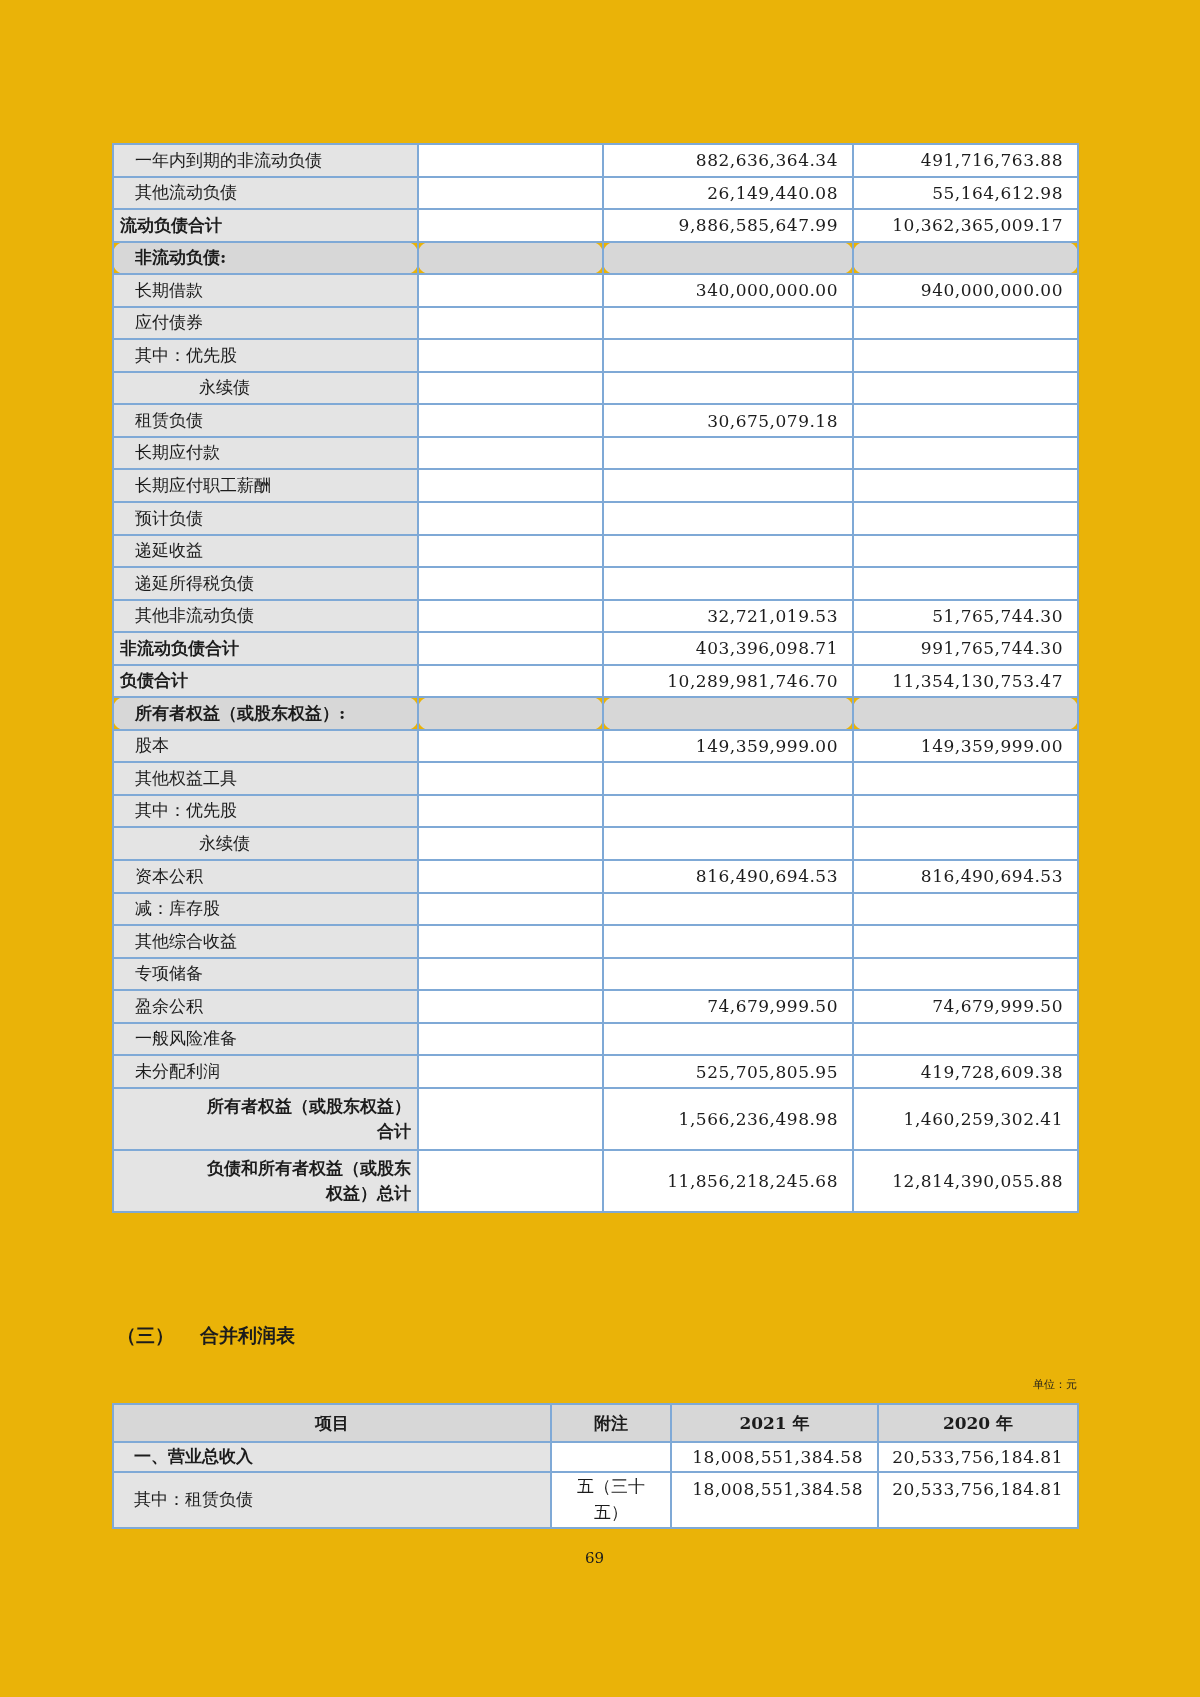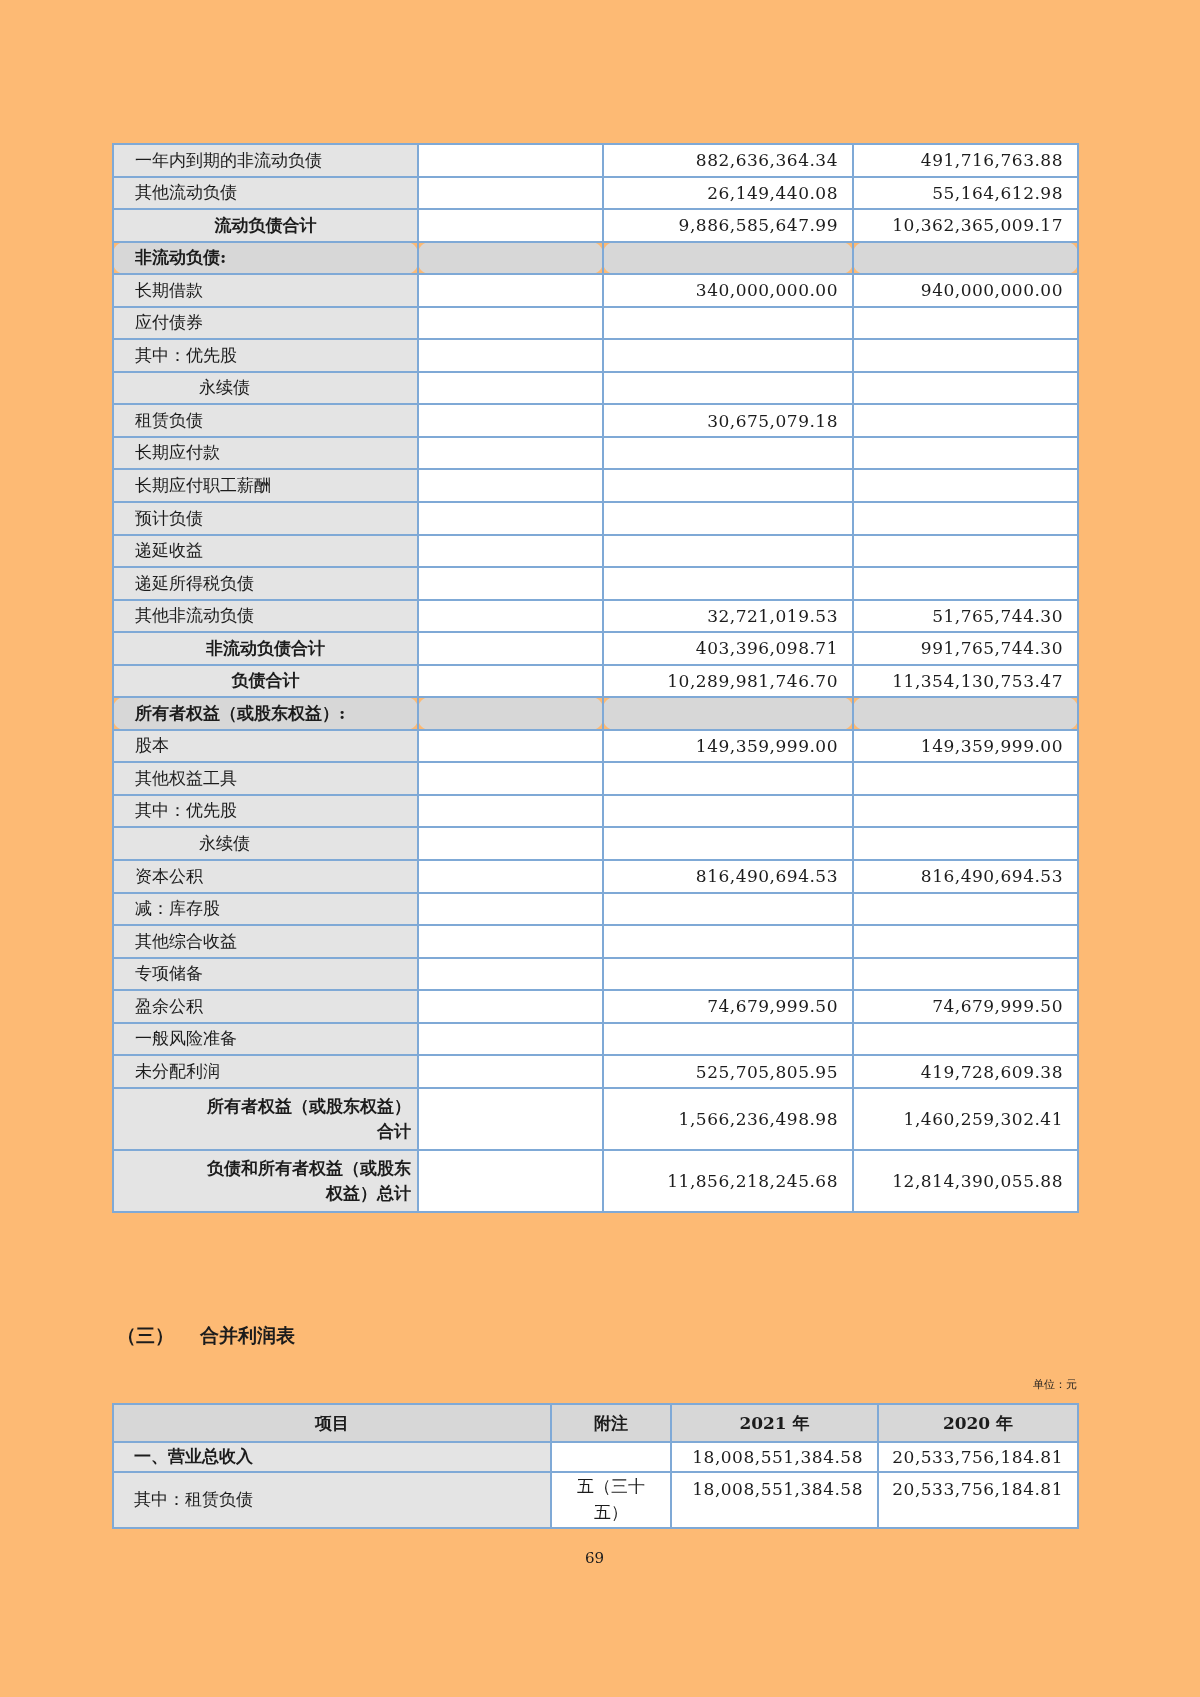--- a/index.html
+++ b/index.html
@@ -1,21 +1,21 @@
 <!DOCTYPE html>
 <html><head>
 <meta charset="utf-8">
 <style>
   html,body{margin:0;padding:0;}
   body{
     width:1200px;height:1697px;background:#ffffff;
     font-family:"DejaVu Serif","Liberation Serif",serif;
     color:#1c1c1c;
   }
-  .page{position:relative;width:1200px;height:1697px;overflow:hidden;background:#fdba74;}
+  .page{position:relative;width:1200px;height:1697px;overflow:hidden;background:#eab308;}
 
   table.fin{
     position:absolute;border-collapse:collapse;table-layout:fixed;
     font-size:17px;
   }
   table.fin td, table.fin th{
     border:2px solid #7fa9d6;
     overflow:hidden;
     vertical-align:middle;
   }
@@ -26,21 +26,21 @@
   td.c-label{
     background:#e4e4e4;text-align:left;
     padding:1px 8px 1px 21px;white-space:pre-line;line-height:1.5;
   }
   td.c-note{background:#ffffff;padding:1px 6px;text-align:center;white-space:pre-line;line-height:1.5;}
   td.c-val{
     background:#ffffff;text-align:right;padding:1px 14px 1px 4px;
     letter-spacing:0.5px;
   }
 
-  tr.row-total td.c-label{text-align:center;font-weight:bold;padding:1px 6px;}
+  tr.row-total td.c-label{text-align:left;font-weight:bold;padding:1px 6px;}
   tr.row-total-tall{height:62px;}
   tr.row-total-tall td.c-label{text-align:right;font-weight:bold;padding:1px 6px;}
 
   tr.row-section td{background:#d7d7d7;border-radius:12px;}
   tr.row-section td.c-label{font-weight:bold;}
 
   tr.row-indent td.c-label{padding-left:85px;}
 
   
   .is{left:112px;top:1403px;width:965px;}

